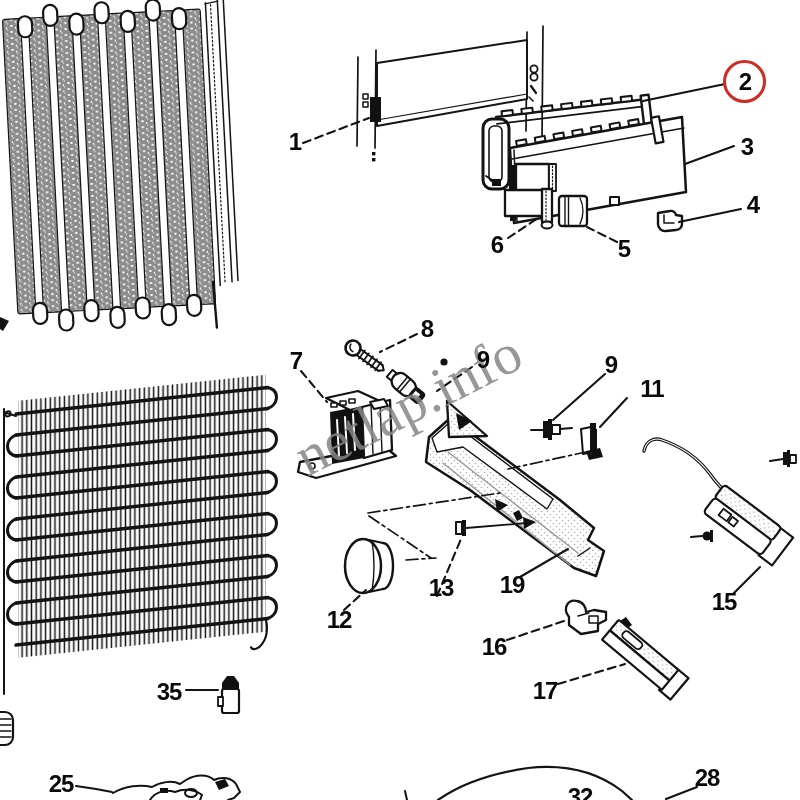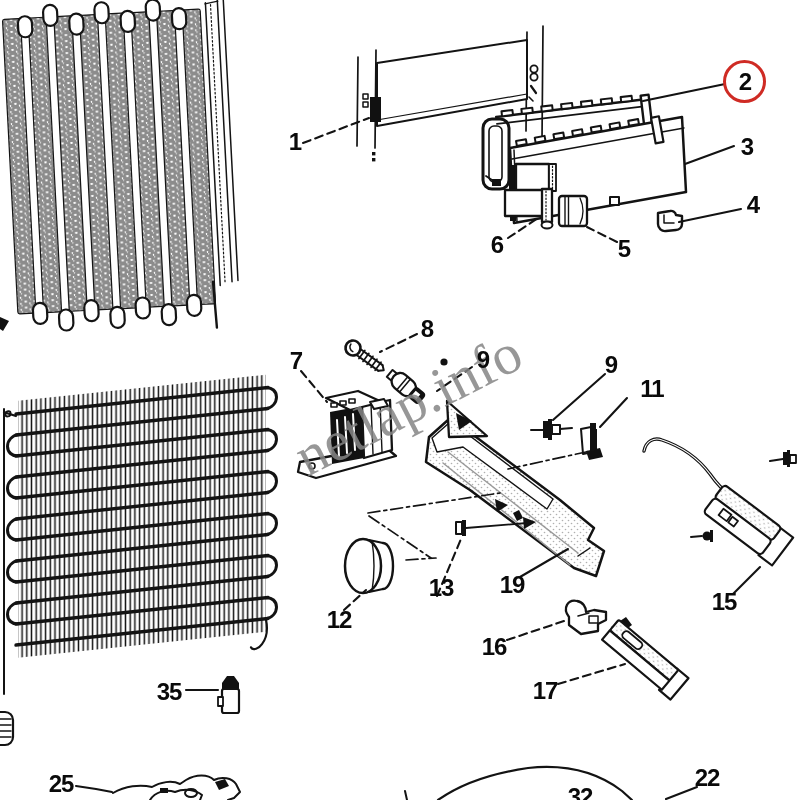--- a/index.html
+++ b/index.html
@@ -376,16 +376,16 @@
 <div class="callout" style="left:611px;top:365px">9</div>
 <div class="callout" style="left:652px;top:389px">11</div>
 <div class="callout" style="left:339px;top:620px">12</div>
 <div class="callout" style="left:441px;top:588px">13</div>
 <div class="callout" style="left:512px;top:585px">19</div>
 <div class="callout" style="left:724px;top:602px">15</div>
 <div class="callout" style="left:494px;top:647px">16</div>
 <div class="callout" style="left:545px;top:691px">17</div>
 <div class="callout" style="left:61px;top:784px">25</div>
 <div class="callout" style="left:169px;top:692px">35</div>
-<div class="callout" style="left:707px;top:778px">22</div>
+<div class="callout" style="left:707px;top:778px">28</div>
 <div class="callout" style="left:580px;top:797px">32</div>
 
 </div>
 
 </body></html>

